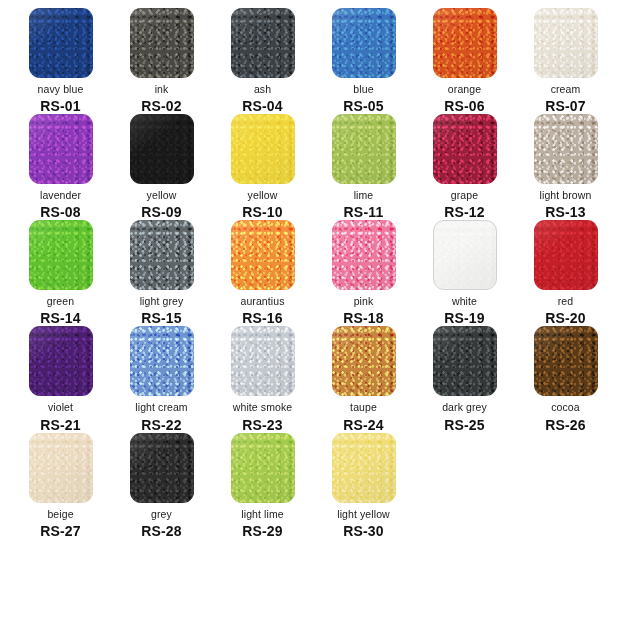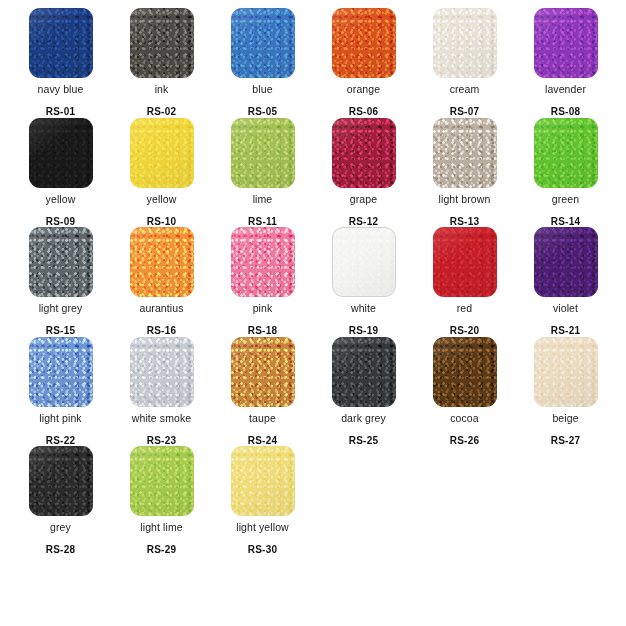--- a/index.html
+++ b/index.html
@@ -69,24 +69,24 @@
     line-height: 1.15;
   }
   .cname {
     font-size: 10.5px;
     color: #1b1b1b;
     font-weight: 400;
     white-space: nowrap;
     letter-spacing: .1px;
   }
   .ccode {
-    font-size: 10px;
+    font-size: 14px;
     color: #111111;
     font-weight: bold;
-    margin-top: 11px;
+    margin-top: 3px;
     letter-spacing: .2px;
   }
 </style>
 </head>
 <body>
 
 <div id="swatch-grid">
     <div class="swatch-cell">
       <div class="chip" style="background: rgb(28, 60, 124);">
         <div class="tex"></div>
@@ -101,20 +101,30 @@
       <div class="chip hi-texture" style="background: rgb(76, 74, 69);">
         <div class="tex"></div>
         <div class="sheen"></div>
       </div>
       <div class="labels">
         <div class="cname">ink</div>
         <div class="ccode">RS-02</div>
       </div>
     </div>
     <div class="swatch-cell">
+      <div class="chip hi-texture" style="background: rgb(61, 66, 70);">
+        <div class="tex"></div>
+        <div class="sheen"></div>
+      </div>
+      <div class="labels">
+        <div class="cname">ash</div>
+        <div class="ccode">RS-04</div>
+      </div>
+    </div>
+    <div class="swatch-cell">
       <div class="chip" style="background: rgb(59, 117, 191);">
         <div class="tex"></div>
         <div class="sheen"></div>
       </div>
       <div class="labels">
         <div class="cname">blue</div>
         <div class="ccode">RS-05</div>
       </div>
     </div>
     <div class="swatch-cell">
@@ -266,21 +276,21 @@
         <div class="cname">violet</div>
         <div class="ccode">RS-21</div>
       </div>
     </div>
     <div class="swatch-cell">
       <div class="chip hi-texture" style="background: rgb(110, 148, 210);">
         <div class="tex"></div>
         <div class="sheen"></div>
       </div>
       <div class="labels">
-        <div class="cname">light pink</div>
+        <div class="cname">light cream</div>
         <div class="ccode">RS-22</div>
       </div>
     </div>
     <div class="swatch-cell">
       <div class="chip hi-texture" style="background: rgb(199, 204, 211);">
         <div class="tex"></div>
         <div class="sheen"></div>
       </div>
       <div class="labels">
         <div class="cname">white smoke</div>

